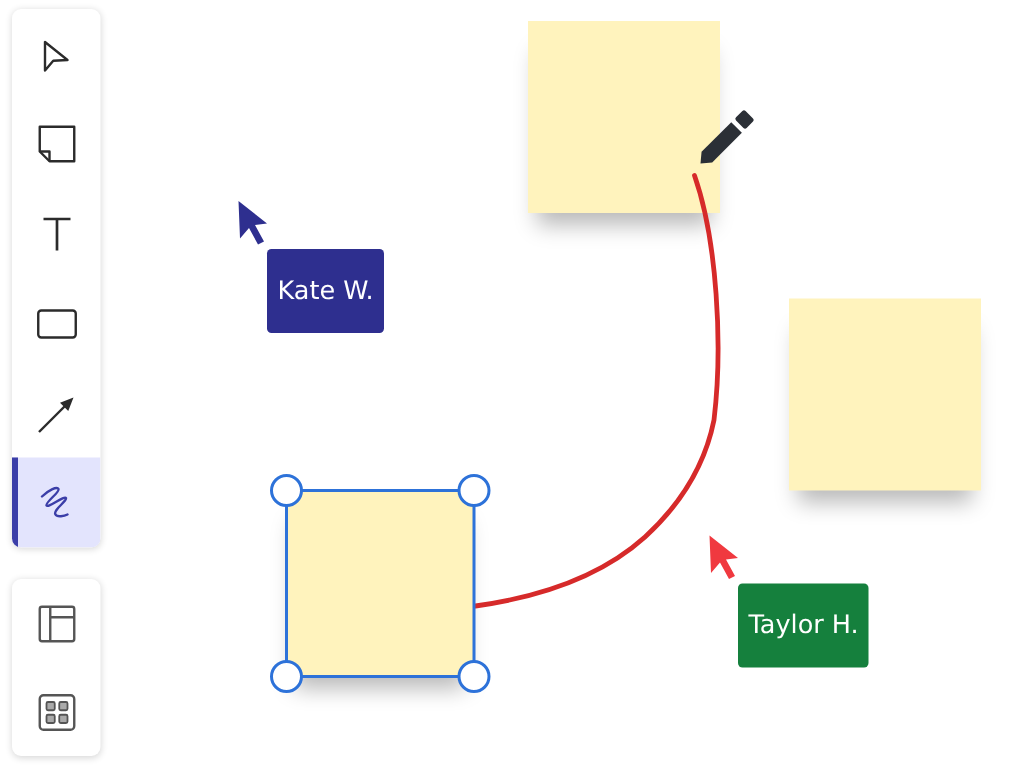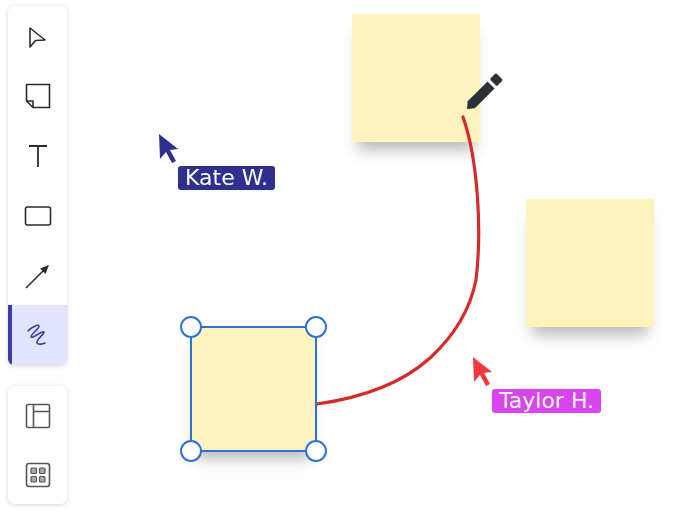--- a/index.html
+++ b/index.html
@@ -5,21 +5,21 @@
   html, body { margin:0; padding:0; }
   body { width:680px; height:512px; background:#ffffff; position:relative; overflow:hidden; font-family:"DejaVu Sans", sans-serif; }
   .toolbar { position:absolute; left:8px; top:6px; width:59px; height:359px; background:#fff; border-radius:6px; box-shadow:0 1px 5px rgba(0,0,0,0.16); overflow:hidden; }
   .toolbar2 { position:absolute; left:8px; top:386px; width:59px; height:118px; background:#fff; border-radius:6px; box-shadow:0 1px 5px rgba(0,0,0,0.16); }
   .tool { position:absolute; left:0; width:59px; height:60px; display:flex; align-items:center; justify-content:center; cursor:pointer; }
   .tool.active { background:#e3e4fd; }
   .tool.active::before { content:""; position:absolute; left:0; top:0; bottom:0; width:4px; background:#3b3ea8; }
   .tool svg { display:block; }
   .sticky { position:absolute; background:#fff3bd; box-shadow:0 14px 14px -6px rgba(0,0,0,0.28); }
   .canvas-svg { position:absolute; left:0; top:0; }
-  .cursor-label { position:absolute; color:#fff; font-family:"DejaVu Sans", sans-serif; font-size:22px; padding:0 7px; border-radius:3px; line-height:24px; white-space:nowrap; }
+  .cursor-label { position:absolute; color:#fff; font-family:"DejaVu Sans", sans-serif; font-size:17px; padding:16px 7px; border-radius:3px; line-height:24px; white-space:nowrap; }
 </style>
 </head>
 <body>
 
 <div class="toolbar">
   <div class="tool" style="top:2px">
     <svg width="24" height="26" viewBox="0 0 24 26">
       <path d="M4 3 L4 22 L9.5 15.5 L19 15 Z" fill="none" stroke="#2b2b2b" stroke-width="1.6" stroke-linejoin="round"></path>
     </svg>
   </div>
@@ -88,13 +88,13 @@
     <path d="M0 0 L6 -5 L34 -5 L34 5 L6 5 Z" fill="#2b2f36"></path>
     <rect x="37" y="-5" width="9" height="10" rx="1.5" fill="#2b2f36"></rect>
   </g>
 
   <path d="M159 134 L160 159 L166 152 L172 163 L176 161 L170 150 L178 149 Z" fill="#2e2f8f"></path>
 
   <path d="M473 357 L474 382 L480 375 L486 386 L490 384 L484 373 L492 372 Z" fill="#f0393f"></path>
 </svg>
 
 <div class="cursor-label" style="left:178px; top:166px; background:#2e2f8f;">Kate W.</div>
-<div class="cursor-label" style="left:492px; top:389px; background:#d946ef;">Taylor H.</div>
+<div class="cursor-label" style="left:492px; top:389px; background:#15803d;">Taylor H.</div>
 
 </body></html>

